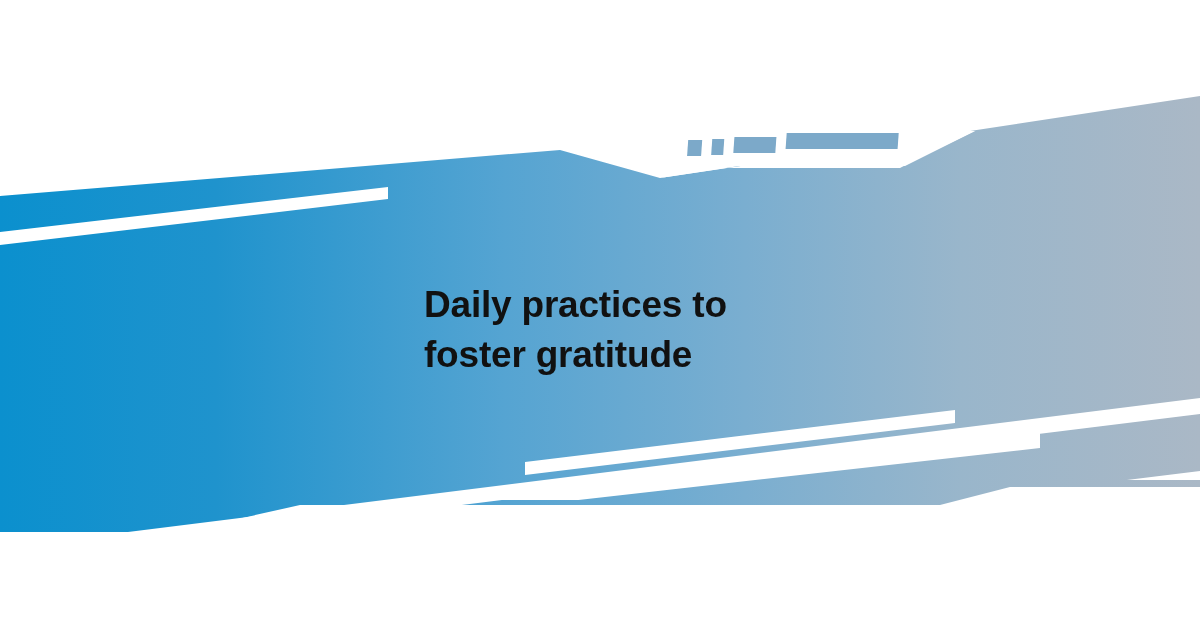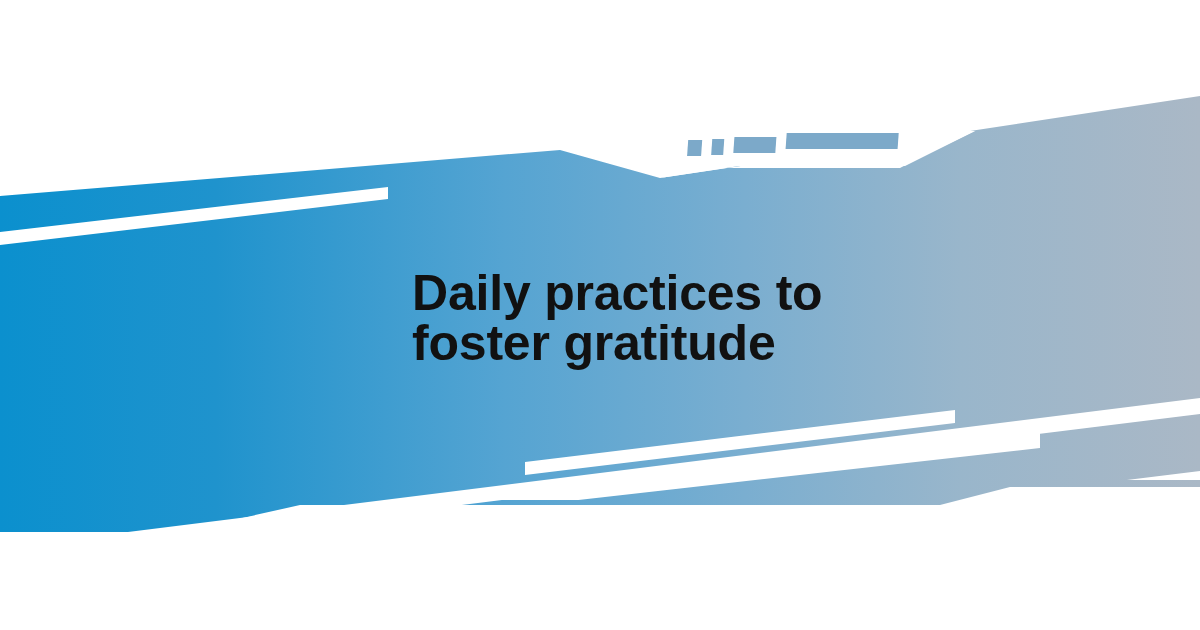--- a/index.html
+++ b/index.html
@@ -27,23 +27,23 @@
     height: 630px;
   }
   #title-block {
     position: absolute;
     left: 412px;
     top: 268px;
     width: 520px;
     z-index: 5;
   }
   #title-text {
-    margin: 0;
+    margin: 12px;
     font-family: "Liberation Sans", sans-serif;
-    font-size: 50px;
+    font-size: 37px;
     font-weight: bold;
     line-height: 50px;
     color: #111111;
     letter-spacing: -0.2px;
     white-space: pre-line;
   }
 </style>
 </head>
 <body>
 

